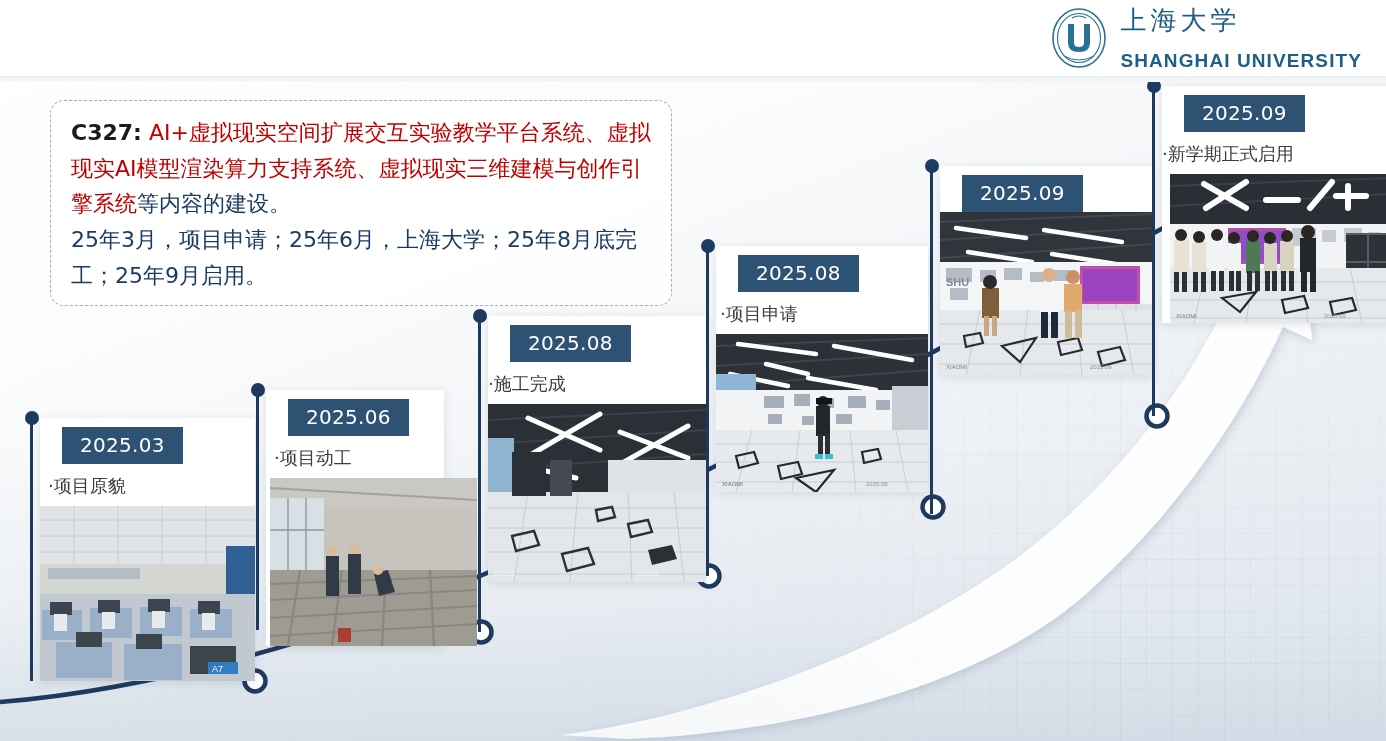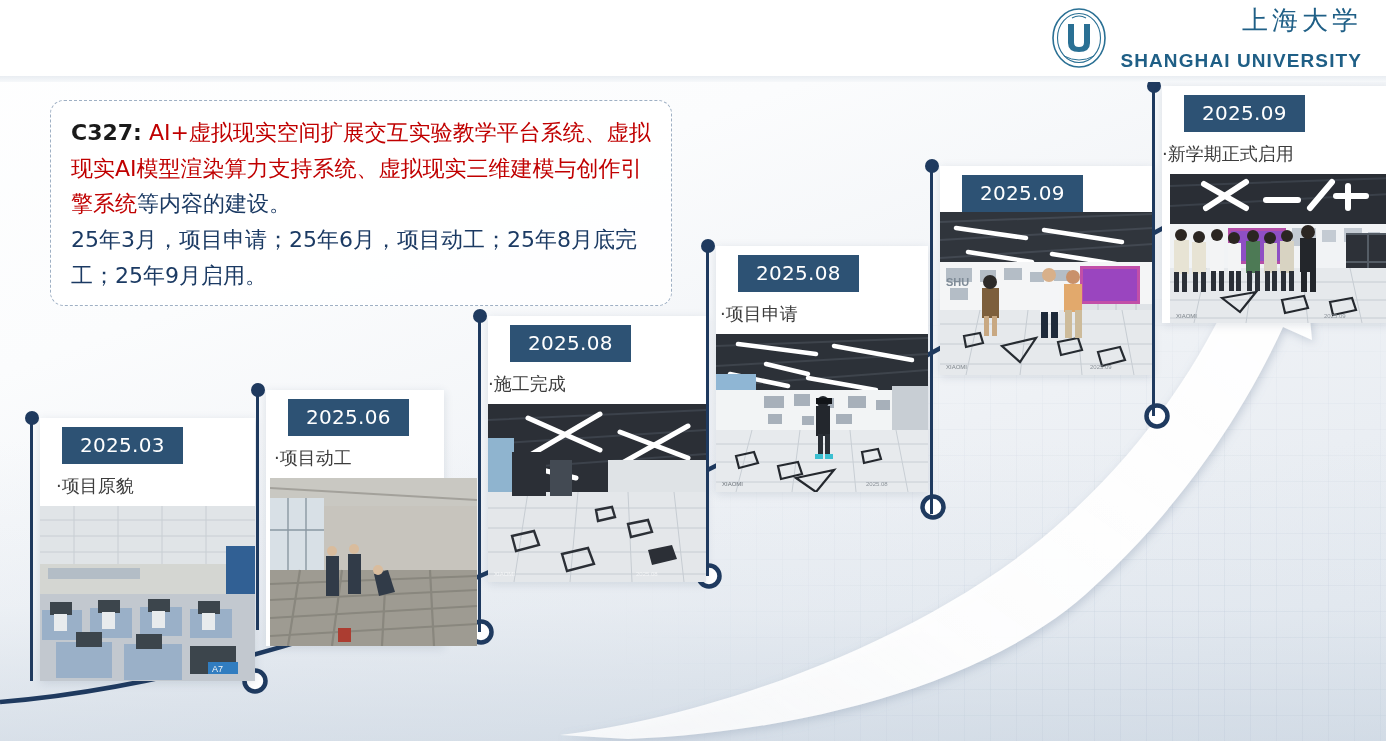--- a/index.html
+++ b/index.html
@@ -55,21 +55,21 @@
     white-space: nowrap;
     font-family: "DejaVu Sans", "Liberation Sans", sans-serif;
   }
 
   
   .logo-lockup {
     position: absolute; right: 24px; top: 6px;
     height: 64px; display: flex; align-items: center; gap: 12px;
   }
   .seal { width: 58px; height: 62px; flex: 0 0 auto; }
-  .logo-text { display: flex; flex-direction: column; align-items: flex-end; gap: 18px; }
+  .logo-text { display: flex; flex-direction: column; align-items: flex-start; gap: 18px; }
   .logo-cn {
     font-size: 26px; color: #1f5f86; letter-spacing: 4px;
     font-family: "DejaVu Serif", "Liberation Serif", serif;
     font-weight: normal; line-height: 1;
   }
   .logo-en {
     font-size: 19px; color: #1f5f86; letter-spacing: 1.1px;
     font-weight: bold; line-height: 1;
   }
 
@@ -185,32 +185,32 @@
       <div class="logo-text">
         <div class="logo-cn">上海大学</div>
         <div class="logo-en">SHANGHAI UNIVERSITY</div>
       </div>
     </div>
   </div>
   <div class="header-rule"></div>
 
   <div class="callout">
     <p><span class="lbl">C327:</span> <span class="red">AI+虚拟现实空间扩展交互实验教学平台系统、虚拟现实AI模型渲染算力支持系统、虚拟现实三维建模与创作引擎系统</span><span>等内容的建设。</span></p>
-    <p>25年3月，项目申请；25年6月，项目动工；25年8月底完工；25年9月启用。</p>
+    <p>25年3月，项目申请；25年6月，上海大学；25年8月底完工；25年9月启用。</p>
   </div>
 
   <div class="card" style="left:30px; top:418px;">
     <div class="card-stem" style="height:263px;">
       <div class="card-stem-dot"></div>
     </div>
     <div class="card-body" style="width:215px;">
       <div style="padding:9px 0 0 22px;">
         <span class="date-badge">2025.03</span>
       </div>
-      <div class="card-caption" style="padding-left:16px;">·项目原貌</div>
+      <div class="card-caption" style="padding-left:8px;">·项目原貌</div>
       <div class="photo" style="width:215px;height:175px;">
         <svg viewBox="0 0 215 175" width="215" height="175" preserveAspectRatio="none">
           <rect width="215" height="175" fill="#d9dde2"></rect>
           <rect x="0" y="0" width="215" height="62" fill="#e9ebed"></rect>
           <g stroke="#cfd4d9" stroke-width="1">
             <path d="M0 14 H215 M0 30 H215 M0 46 H215"></path>
             <path d="M34 0 V62 M78 0 V62 M122 0 V62 M166 0 V62"></path>
           </g>
           <rect x="0" y="58" width="215" height="30" fill="#dcdcd7"></rect>
           <rect x="8" y="62" width="92" height="11" fill="#b9c2ca"></rect>

